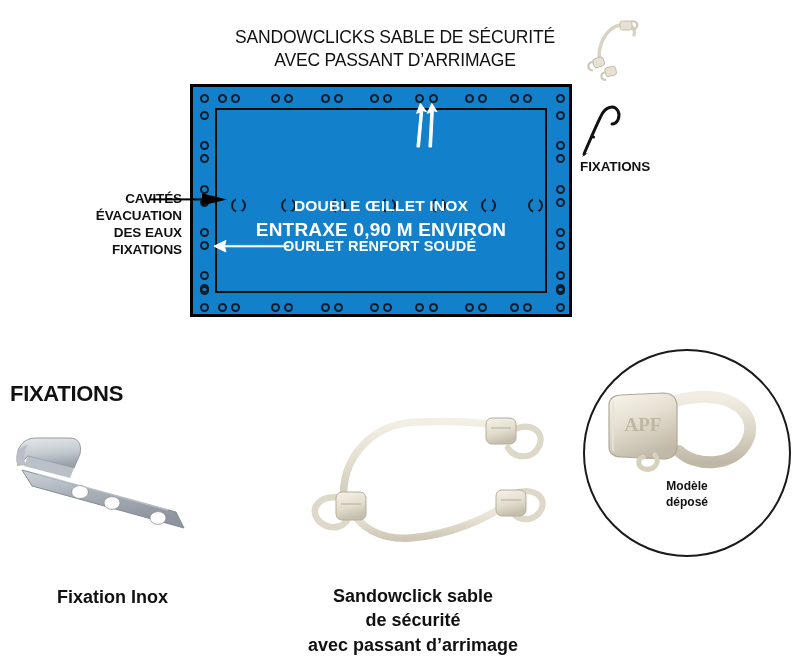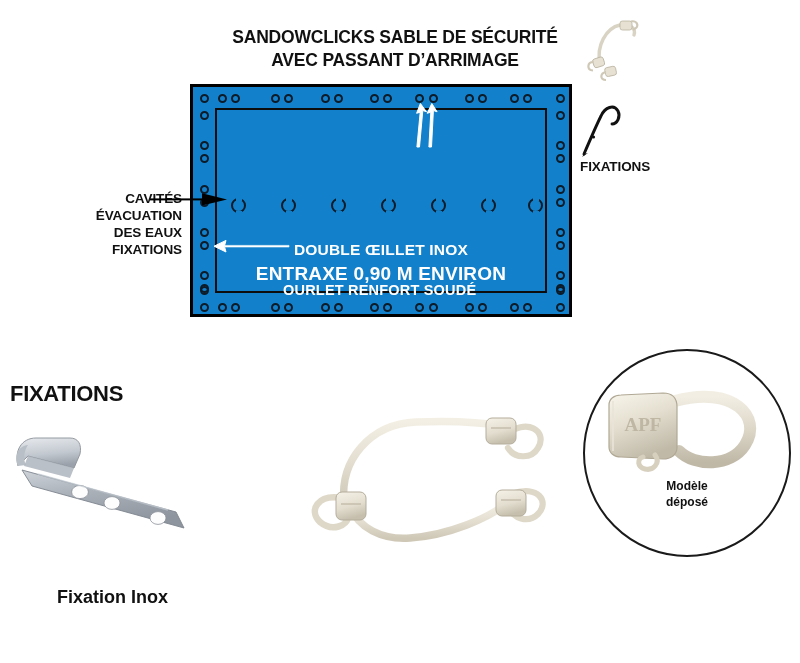--- a/index.html
+++ b/index.html
@@ -16,21 +16,21 @@
     overflow: hidden;
   }
 
   
   .abs { position: absolute; }
   .title-block {
     left: 200px;
     top: 26px;
     width: 390px;
     text-align: center;
-    font-weight: bold;
+    font-weight: normal;
     font-size: 17.5px;
     line-height: 1.32;
     letter-spacing: -0.2px;
     color: #111111;
   }
   .side-label {
     font-weight: bold;
     font-size: 13.5px;
     line-height: 1.26;
     color: #111111;
@@ -87,21 +87,20 @@
   }
 
   
   .tarp-text {
     position: absolute;
     color: #ffffff;
     font-weight: bold;
     text-align: center;
     letter-spacing: 0.2px;
     white-space: nowrap;
-    margin-top: 44px;
   }
   #t-double  { left: 0; right: 0; top: 110px; font-size: 15.5px; }
   #t-entraxe { left: 0; right: 0; top: 132px; font-size: 19px; }
   #t-ourlet  { left: 90px; top: 151px; font-size: 14.5px; }
 
   
   .fixations-heading {
     left: 10px;
     top: 381px;
     font-weight: bold;
@@ -342,20 +341,25 @@
       <path d="M201,102 L221,102" stroke="#c3bbaa" stroke-width="1.4"></path>
     </g>
 
     <g>
       <path d="M42,100 C18,96 8,112 20,124 C32,134 48,128 48,118" fill="none" stroke="#ded8c8" stroke-width="6.6" stroke-linecap="round"></path>
       <rect x="36" y="94" width="30" height="28" rx="6" fill="url(#clipGrad)" stroke="#b4ad9c" stroke-width="1"></rect>
       <path d="M41,106 L61,106" stroke="#c3bbaa" stroke-width="1.4"></path>
     </g>
   </svg>
 
+  <div class="abs caption" style="left:268px; top:584px; width:290px;">
+    <div>Sandowclick sable</div>
+    <div>de sécurité</div>
+    <div>avec passant d’arrimage</div>
+  </div>
 
   <div class="abs circle-inset">
     <svg class="abs" style="left:-18px; top:20px;" width="230" height="120" viewBox="0 0 230 120">
       <defs>
         <linearGradient id="cord2" x1="0" y1="0" x2="0" y2="1">
           <stop offset="0" stop-color="#f2eee3"></stop>
           <stop offset="0.5" stop-color="#ddd7c8"></stop>
           <stop offset="1" stop-color="#bfb8a7"></stop>
         </linearGradient>
         <linearGradient id="clip2" x1="0.1" y1="0" x2="0.5" y2="1">

